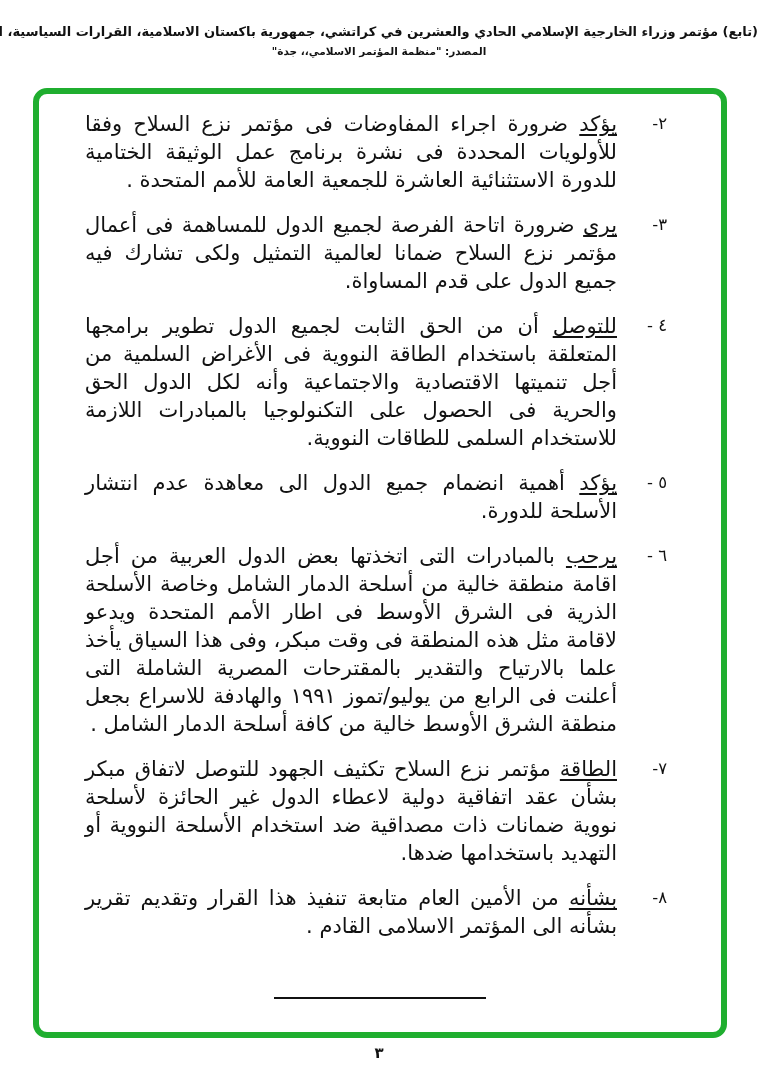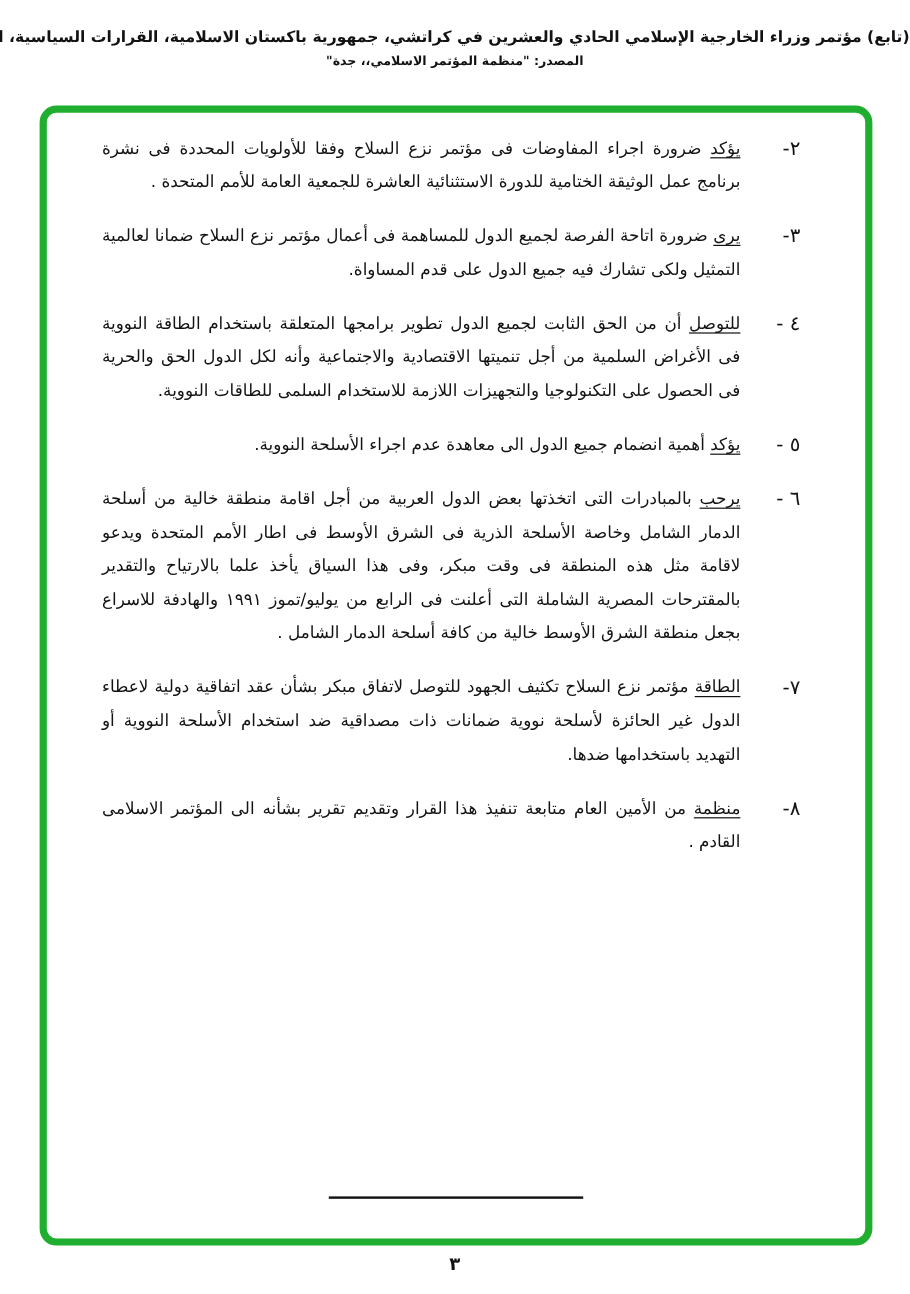--- a/index.html
+++ b/index.html
@@ -49,21 +49,21 @@
     margin-bottom: 17px;
   }
   .item-num {
     flex: 0 0 36px;
     font-size: 16.5px;
     line-height: 28px;
     white-space: nowrap;
   }
   .item-text {
     flex: 1;
-    font-size: 14px;
+    font-size: 21px;
     line-height: 28px;
     text-align: justify;
   }
   .lead {
     text-decoration: underline;
     text-underline-offset: 3px;
   }
   .divider {
     position: absolute;
     bottom: 33px;
@@ -97,39 +97,39 @@
     <div class="item-text"><span class="lead">يؤكد</span> <span>ضرورة اجراء المفاوضات فى مؤتمر نزع السلاح وفقا للأولويات المحددة فى نشرة برنامج عمل الوثيقة الختامية للدورة الاستثنائية العاشرة للجمعية العامة للأمم المتحدة .</span></div>
   </div>
 
   <div class="item">
     <div class="item-num">٣-</div>
     <div class="item-text"><span class="lead">يرى</span> <span>ضرورة اتاحة الفرصة لجميع الدول للمساهمة فى أعمال مؤتمر نزع السلاح ضمانا لعالمية التمثيل ولكى تشارك فيه جميع الدول على قدم المساواة.</span></div>
   </div>
 
   <div class="item">
     <div class="item-num">٤ -</div>
-    <div class="item-text"><span class="lead">للتوصل</span> <span>أن من الحق الثابت لجميع الدول تطوير برامجها المتعلقة باستخدام الطاقة النووية فى الأغراض السلمية من أجل تنميتها الاقتصادية والاجتماعية وأنه لكل الدول الحق والحرية فى الحصول على التكنولوجيا والتجهيزات اللازمة للاستخدام السلمى للطاقات النووية.</span></div>
+    <div class="item-text"><span class="lead">للتوصل</span> <span>أن من الحق الثابت لجميع الدول تطوير برامجها المتعلقة باستخدام الطاقة النووية فى الأغراض السلمية من أجل تنميتها الاقتصادية والاجتماعية وأنه لكل الدول الحق والحرية فى الحصول على التكنولوجيا بالمبادرات اللازمة للاستخدام السلمى للطاقات النووية.</span></div>
   </div>
 
   <div class="item">
     <div class="item-num">٥ -</div>
-    <div class="item-text"><span class="lead">يؤكد</span> <span>أهمية انضمام جميع الدول الى معاهدة عدم اجراء الأسلحة النووية.</span></div>
+    <div class="item-text"><span class="lead">يؤكد</span> <span>أهمية انضمام جميع الدول الى معاهدة عدم انتشار الأسلحة للدورة.</span></div>
   </div>
 
   <div class="item">
     <div class="item-num">٦ -</div>
     <div class="item-text"><span class="lead">يرحب</span> <span>بالمبادرات التى اتخذتها بعض الدول العربية من أجل اقامة منطقة خالية من أسلحة الدمار الشامل وخاصة الأسلحة الذرية فى الشرق الأوسط فى اطار الأمم المتحدة ويدعو لاقامة مثل هذه المنطقة فى وقت مبكر، وفى هذا السياق يأخذ علما بالارتياح والتقدير بالمقترحات المصرية الشاملة التى أعلنت فى الرابع من يوليو/تموز ١٩٩١ والهادفة للاسراع بجعل منطقة الشرق الأوسط خالية من كافة أسلحة الدمار الشامل .</span></div>
   </div>
 
   <div class="item">
     <div class="item-num">٧-</div>
     <div class="item-text"><span class="lead">الطاقة</span> <span>مؤتمر نزع السلاح تكثيف الجهود للتوصل لاتفاق مبكر بشأن عقد اتفاقية دولية لاعطاء الدول غير الحائزة لأسلحة نووية ضمانات ذات مصداقية ضد استخدام الأسلحة النووية أو التهديد باستخدامها ضدها.</span></div>
   </div>
 
   <div class="item">
     <div class="item-num">٨-</div>
-    <div class="item-text"><span class="lead">منظمة</span> <span>من الأمين العام متابعة تنفيذ هذا القرار وتقديم تقرير بشأنه الى المؤتمر الاسلامى القادم .</span></div>
+    <div class="item-text"><span class="lead">بشأنه</span> <span>من الأمين العام متابعة تنفيذ هذا القرار وتقديم تقرير بشأنه الى المؤتمر الاسلامى القادم .</span></div>
   </div>
 
   <div class="divider"></div>
 </div>
 
 <div class="page-number">٣</div>
 
 </body></html>

